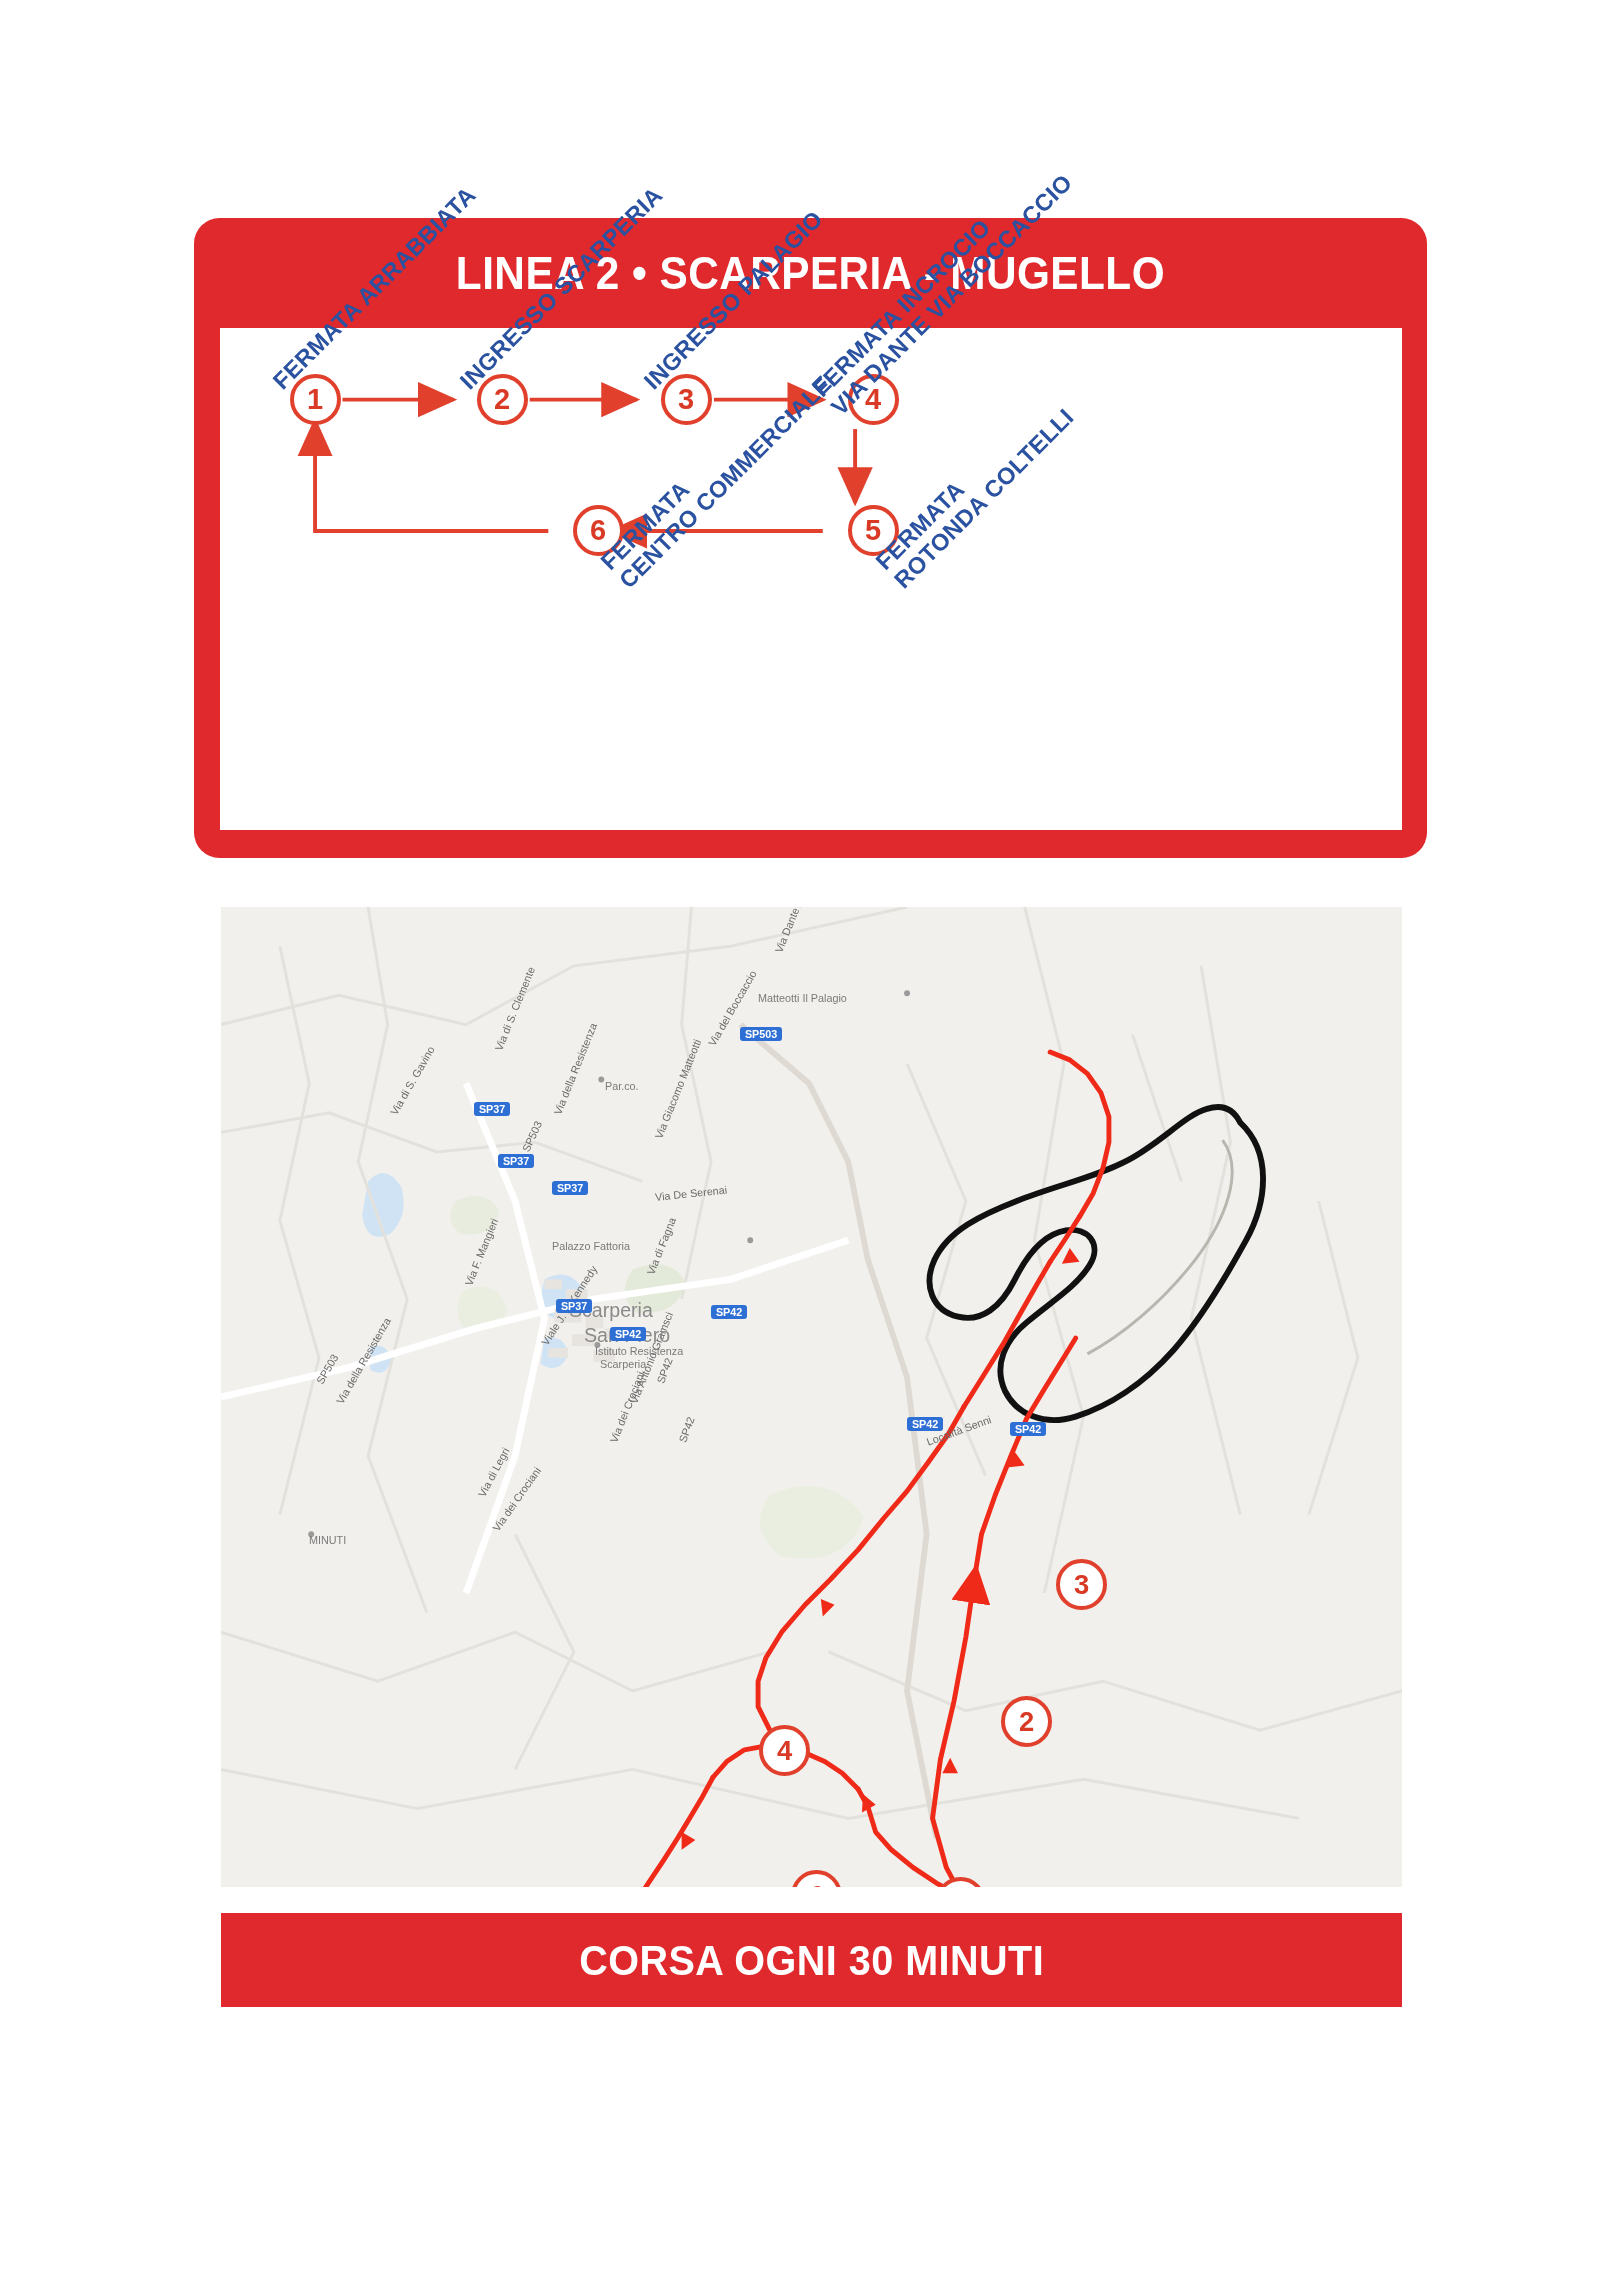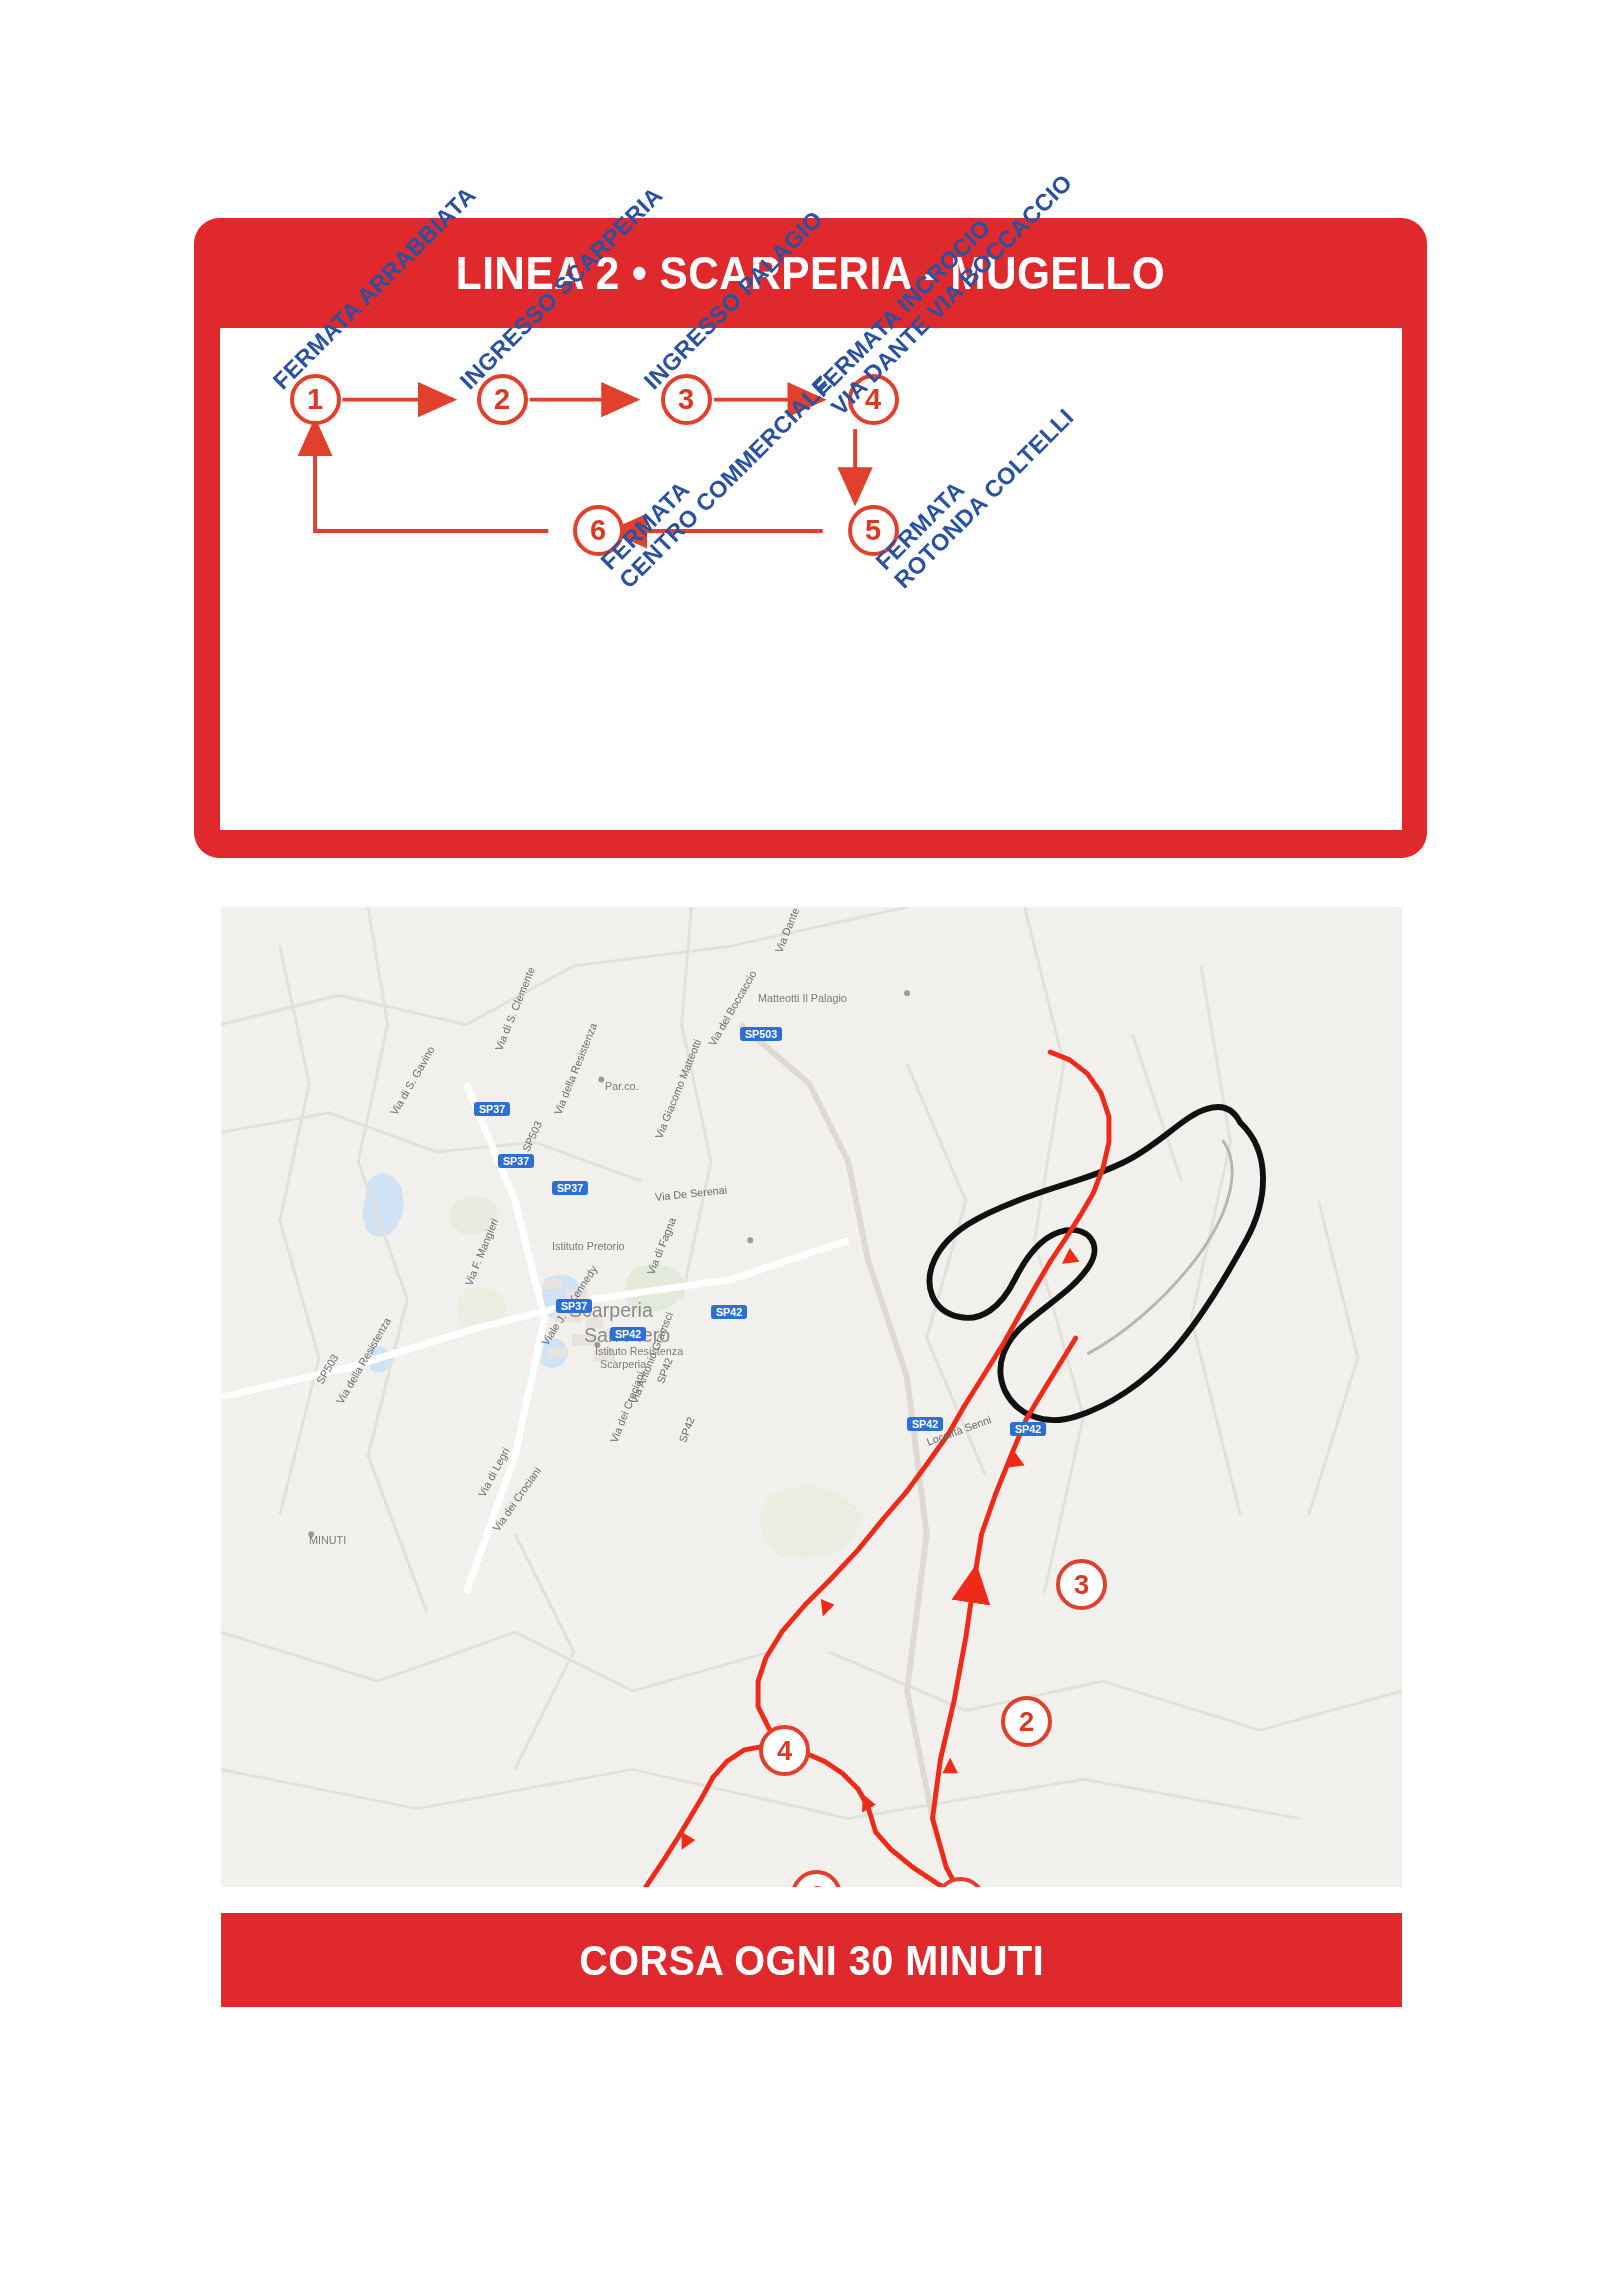--- a/index.html
+++ b/index.html
@@ -335,21 +335,21 @@
       <circle cx="384" cy="447" r="3"></circle>
       <circle cx="92" cy="640" r="3"></circle>
     </g>
   </svg>
 
   <div class="map-text" style="left:277px; top:137px; transform:rotate(-68deg); transform-origin:left center;">Via di S. Clemente</div>
   <div class="map-text" style="left:172px; top:201px; transform:rotate(-60deg); transform-origin:left center;">Via di S. Gavino</div>
   <div class="map-text" style="left:336px; top:201px; transform:rotate(-68deg); transform-origin:left center;">Via della Resistenza</div>
   <div class="map-text" style="left:304px; top:238px; transform:rotate(-65deg); transform-origin:left center;">SP503</div>
   <div class="map-text poi" style="left:384px; top:173px;">Par.co.</div>
-  <div class="map-text poi" style="left:331px; top:333px;">Istituto Pretorio</div>
+  <div class="map-text poi" style="left:331px; top:333px;">Palazzo Fattoria</div>
   <div class="map-text" style="left:247px; top:372px; transform:rotate(-68deg); transform-origin:left center;">Via F. Mangieri</div>
   <div class="map-text" style="left:323px; top:431px; transform:rotate(-57deg); transform-origin:left center;">Viale J. F. Kennedy</div>
   <div class="map-text poi" style="left:374px; top:438px;">Istituto Resistenza</div>
   <div class="map-text poi" style="left:379px; top:451px;">Scarperia</div>
   <div class="map-text" style="left:429px; top:361px; transform:rotate(-68deg); transform-origin:left center;">Via di Fagna</div>
   <div class="map-text" style="left:434px; top:284px; transform:rotate(-6deg); transform-origin:left center;">Via De Serenai</div>
   <div class="map-text" style="left:437px; top:225px; transform:rotate(-68deg); transform-origin:left center;">Via Giacomo Matteotti</div>
   <div class="map-text" style="left:557px; top:39px; transform:rotate(-68deg); transform-origin:left center;">Via Dante Alighieri</div>
   <div class="map-text poi" style="left:537px; top:85px;">Matteotti Il Palagio</div>
   <div class="map-text" style="left:490px; top:132px; transform:rotate(-60deg); transform-origin:left center;">Via del Boccaccio</div>

